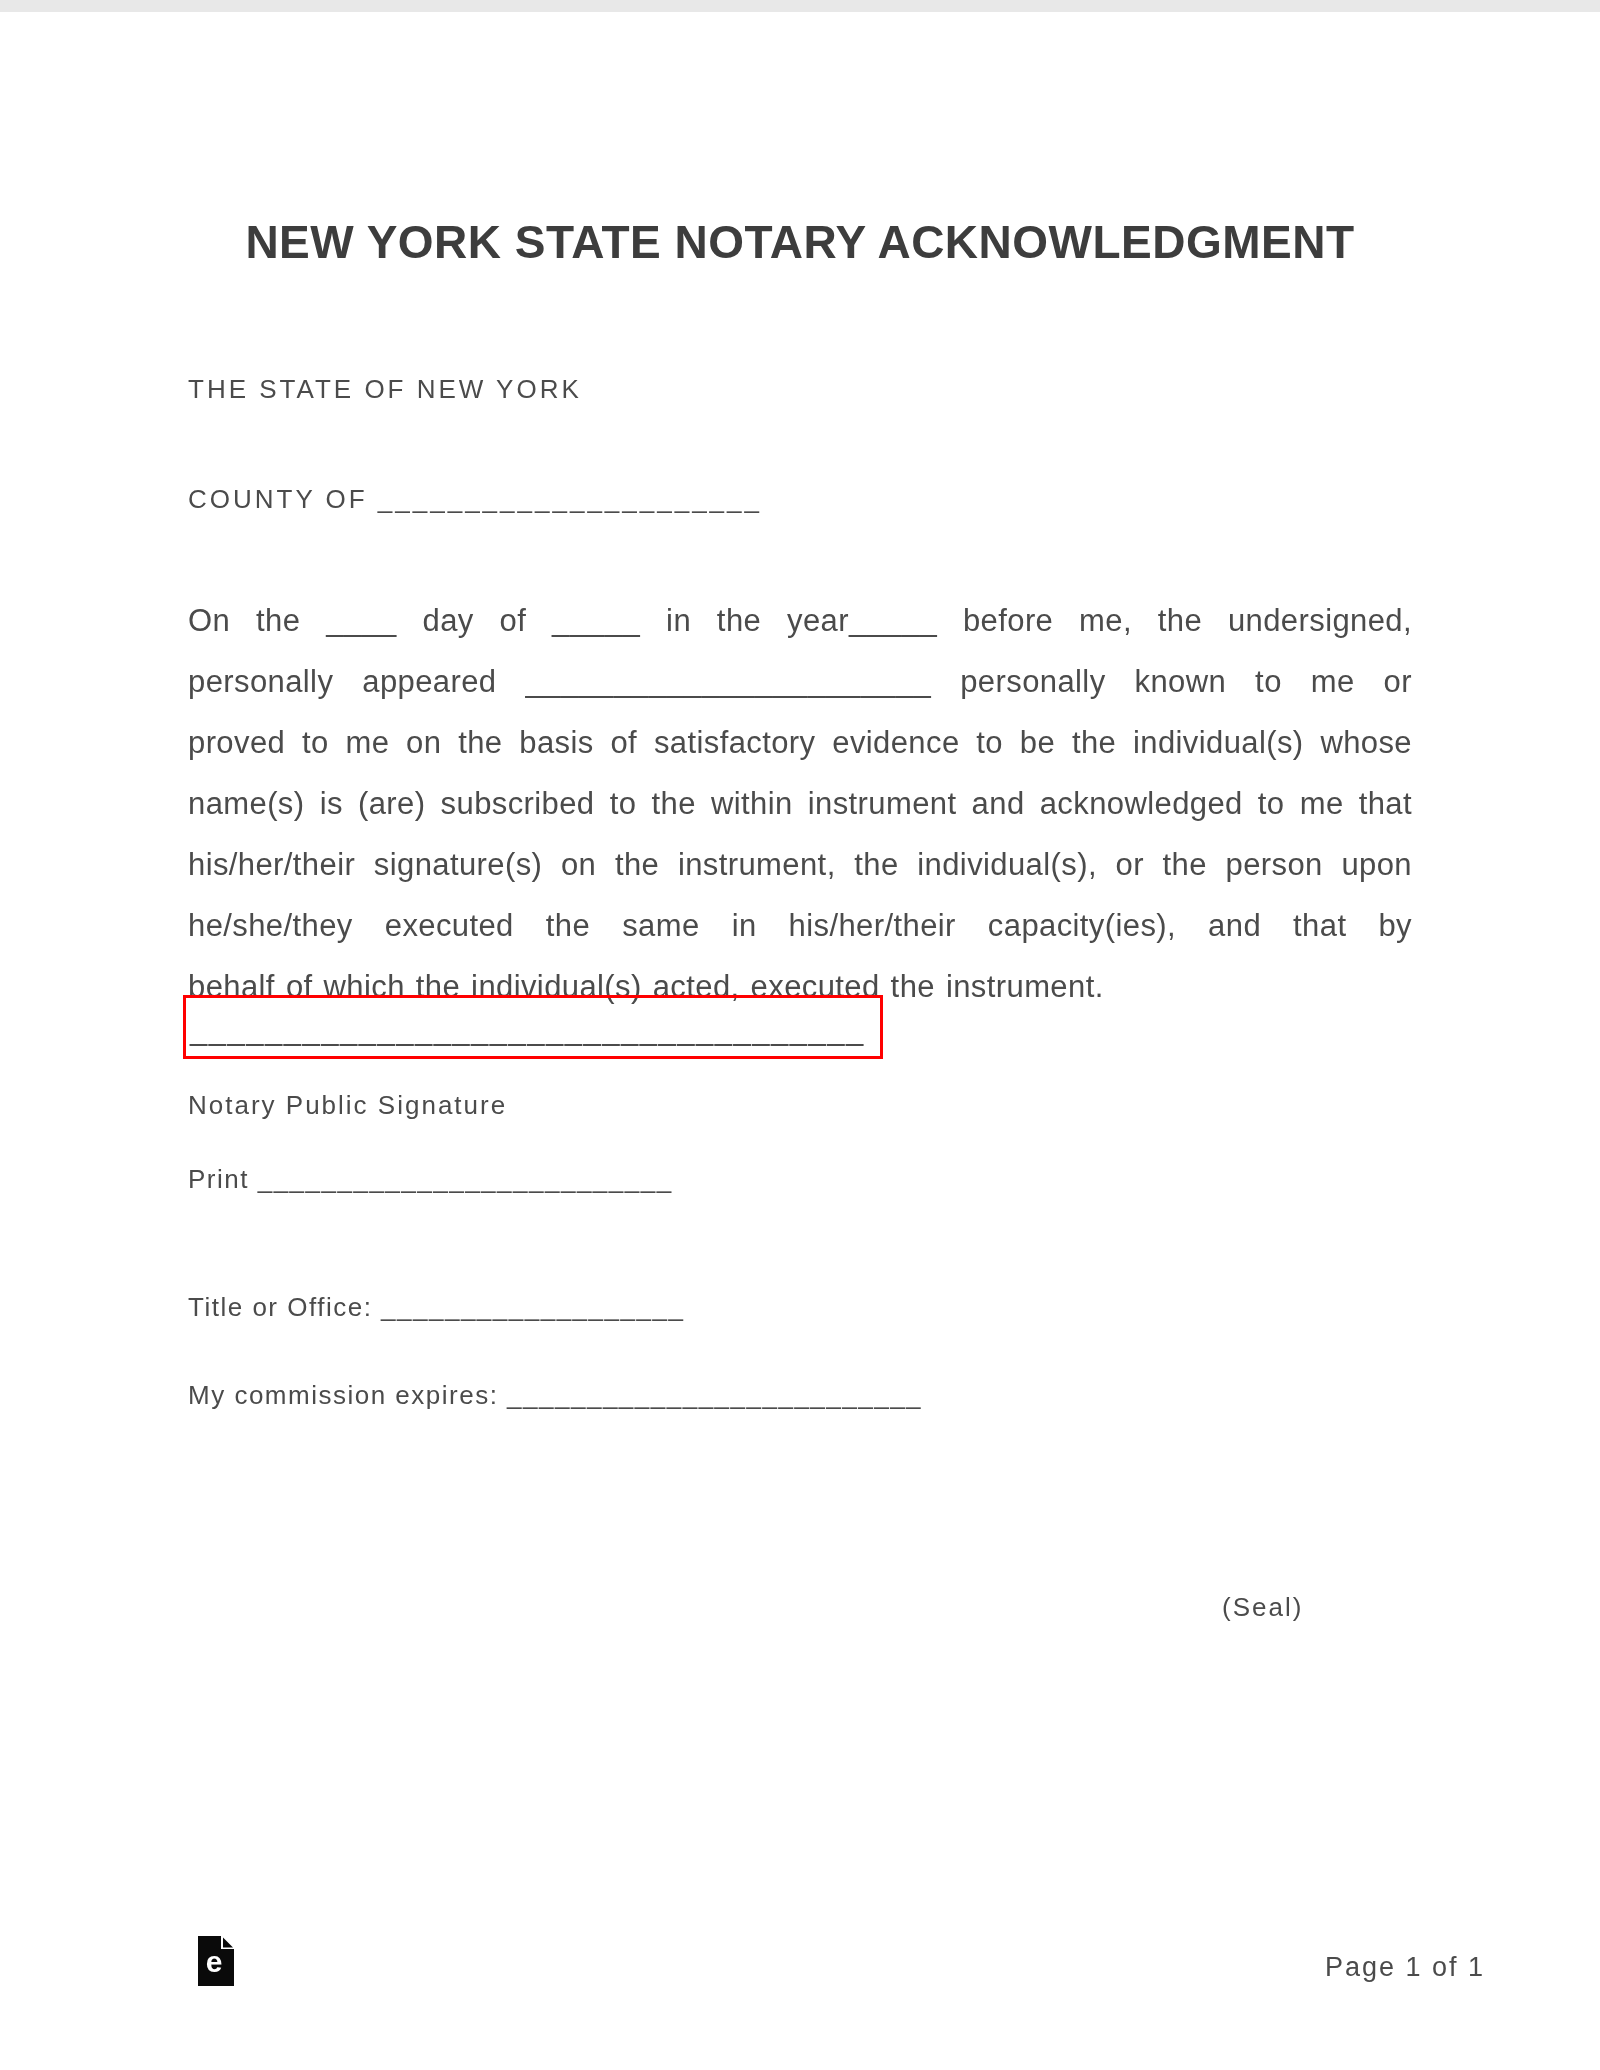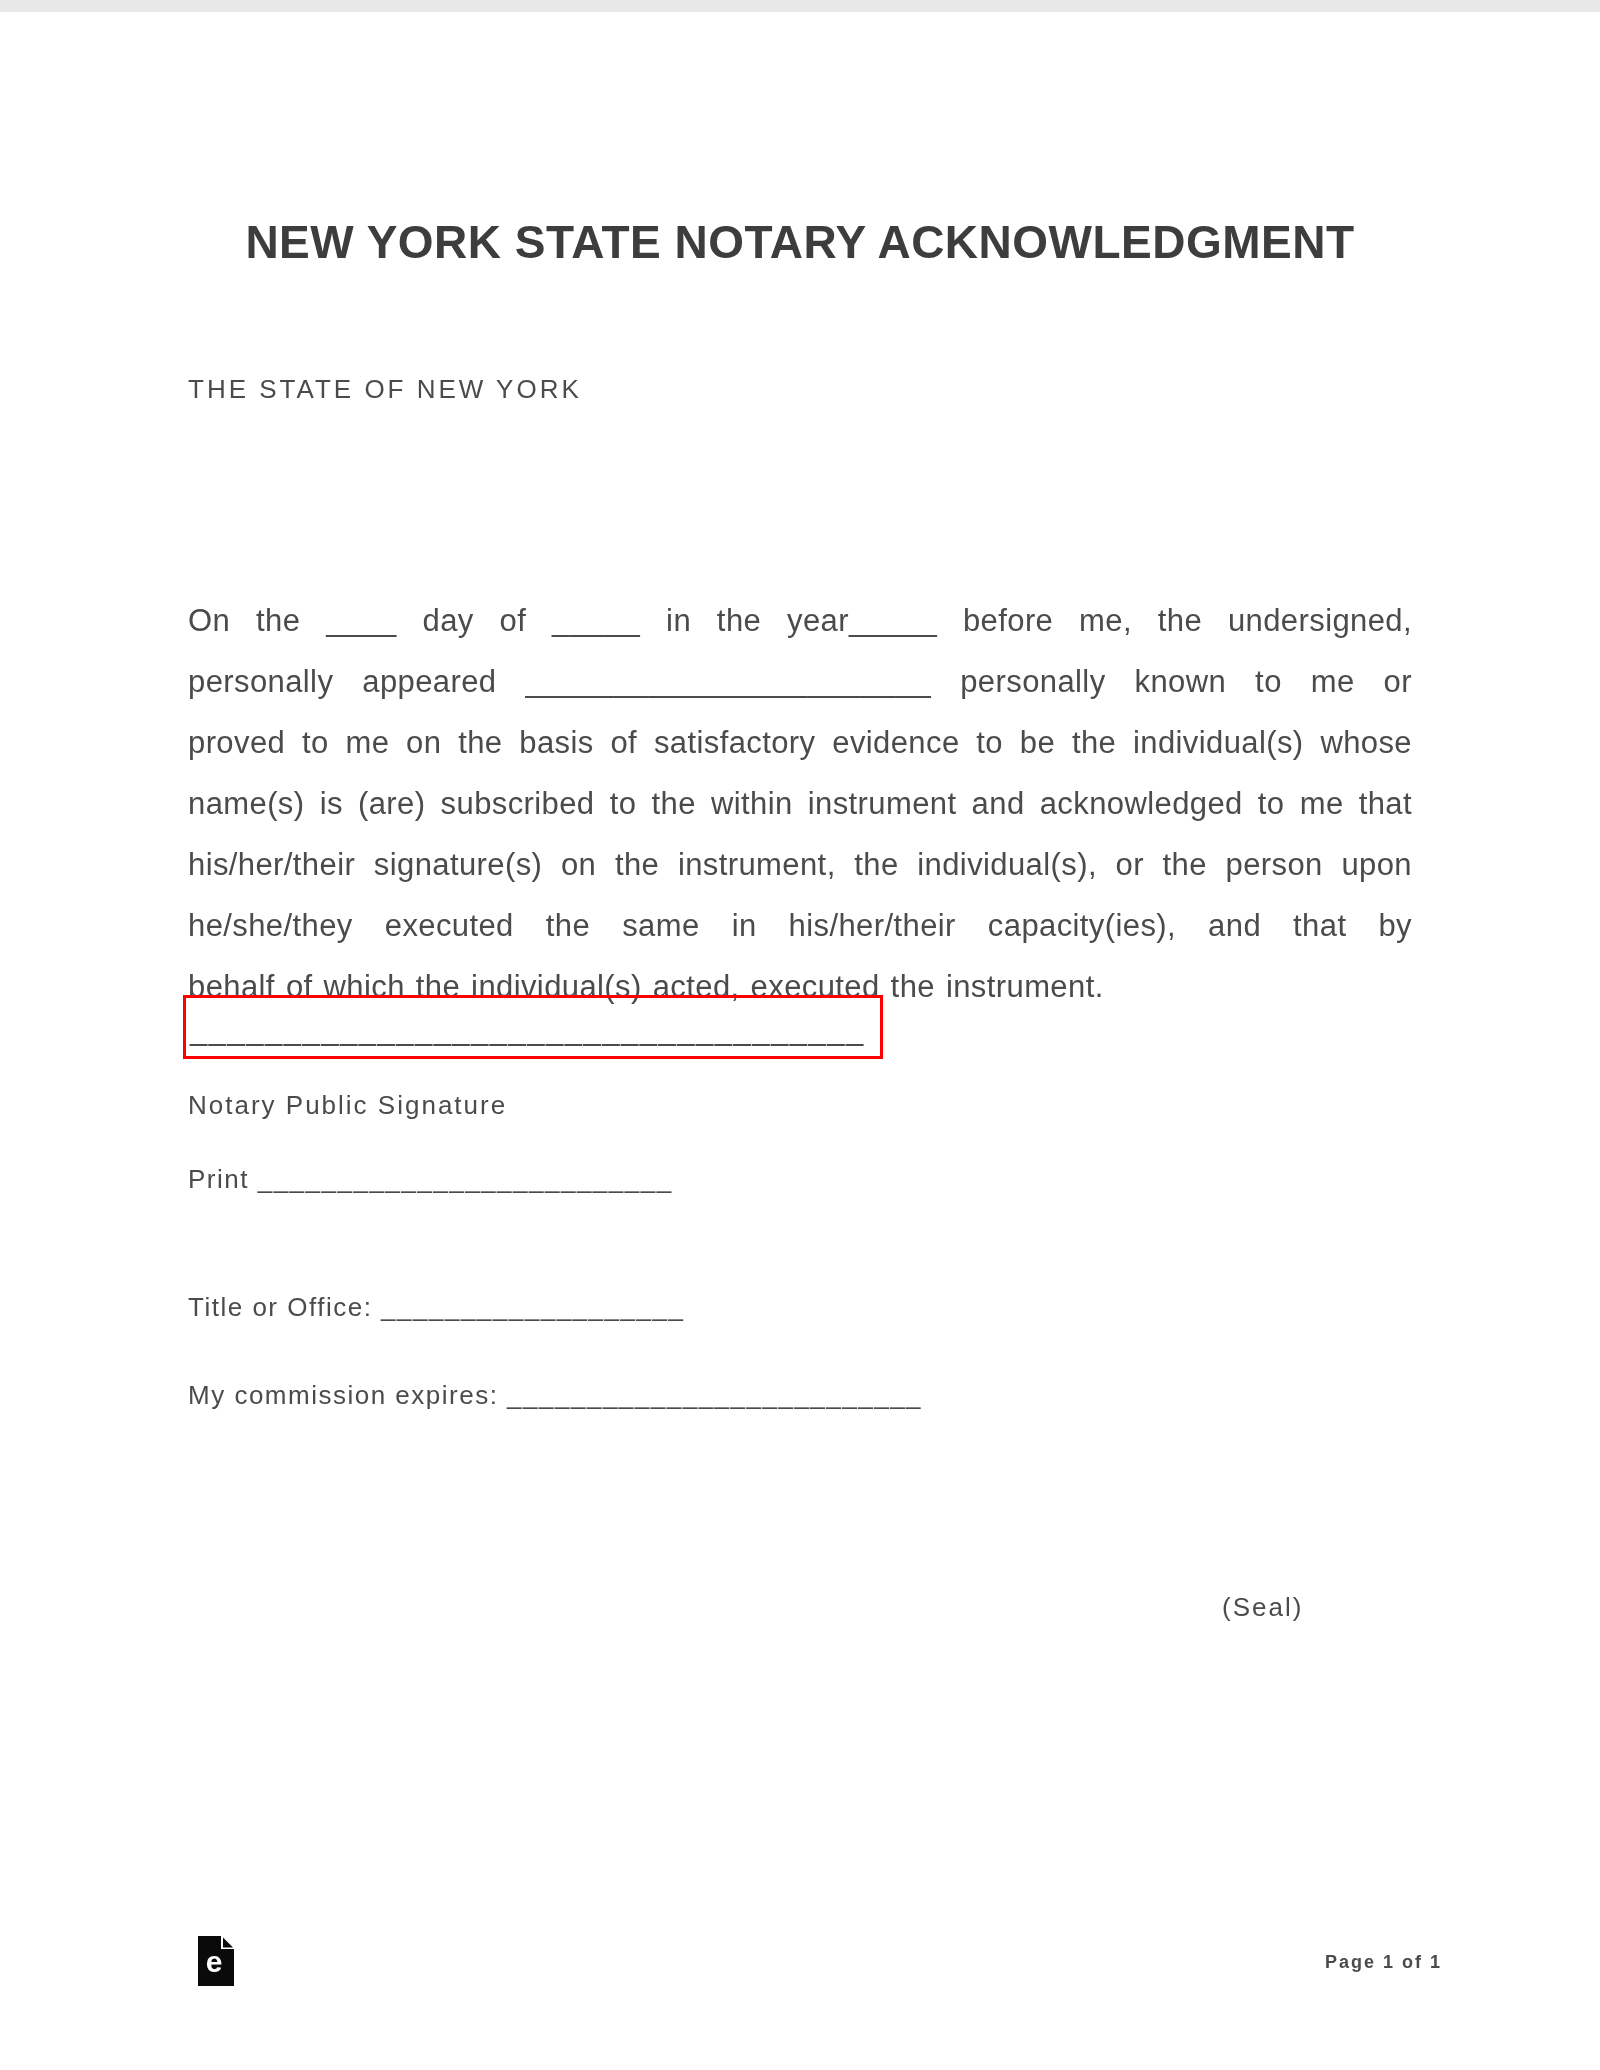--- a/index.html
+++ b/index.html
@@ -55,32 +55,33 @@
   }
   .logo svg { display:block; }
   .logo-letter {
     position:absolute; left:0; top:10px; width:32px;
     text-align:center;
     font-size:30px; font-weight:bold; color:#ffffff;
     line-height:32px;
   }
   .page-indicator {
     position:absolute; left:1325px; top:1940px;
-    font-size:18px; letter-spacing:2px; color:#4b4b4b;font-weight:bold;
+    font-size:27px; letter-spacing:2px; color:#4b4b4b;
   }
 </style>
 </head>
 <body>
 
 <div class="page">
 
   <div class="doc-title">NEW YORK STATE NOTARY ACKNOWLEDGMENT</div>
 
   <div class="bodytext state-line">THE STATE OF NEW YORK</div>
 
+  <div class="bodytext county-line">COUNTY OF ______________________</div>
 
   <div class="paragraph">
     <div class="bline justified">On the ____ day of _____ in the year_____ before me, the undersigned,</div>
     <div class="bline justified">personally appeared _______________________ personally known to me or</div>
     <div class="bline justified">proved to me on the basis of satisfactory evidence to be the individual(s) whose</div>
     <div class="bline justified">name(s) is (are) subscribed to the within instrument and acknowledged to me that</div>
     <div class="bline justified">his/her/their signature(s) on the instrument, the individual(s), or the person upon</div>
     <div class="bline justified">he/she/they executed the same in his/her/their capacity(ies), and that by</div>
     <div class="bline">behalf of which the individual(s) acted, executed the instrument.</div>
   </div>

